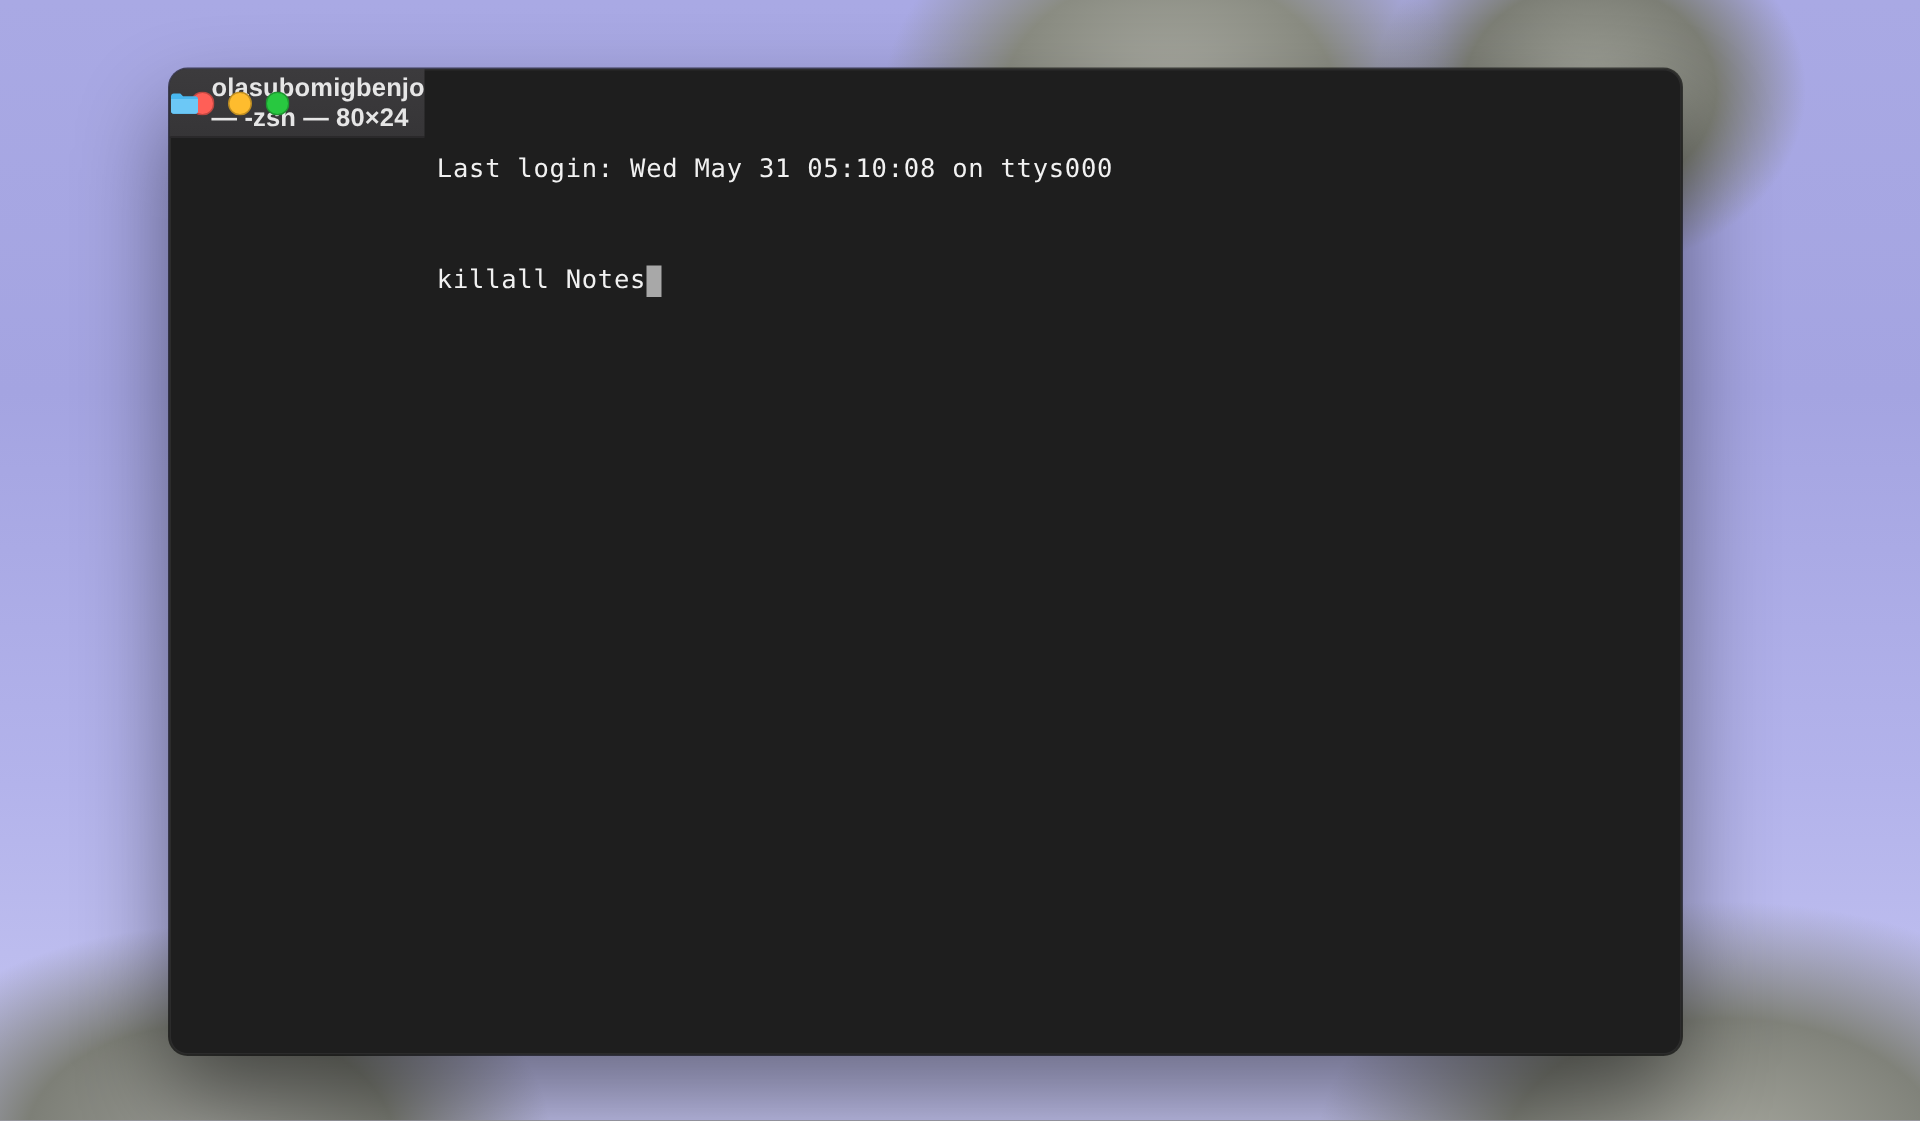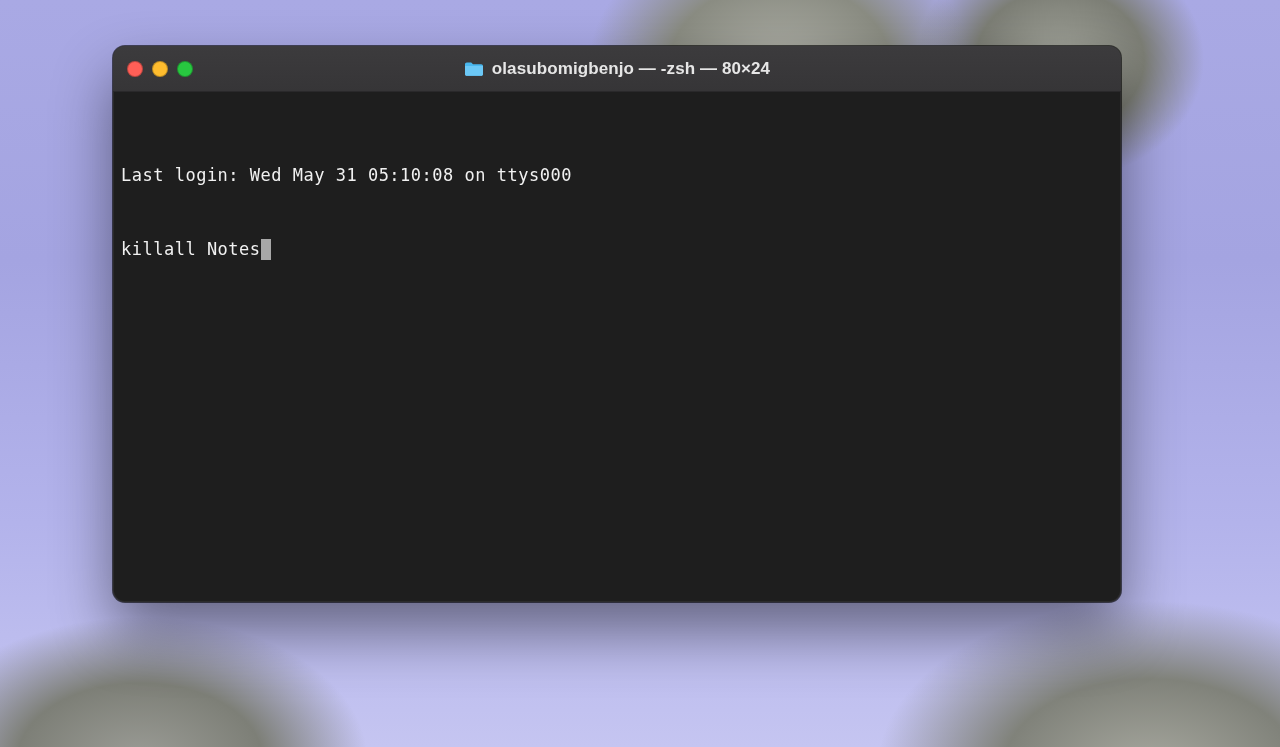--- a/index.html
+++ b/index.html
@@ -26,30 +26,29 @@
       radial-gradient(ellipse 240px 200px at 1060px 60px, #a3a59c 0%, #7c7e75 35%, rgba(0,0,0,0) 60%),
       
       linear-gradient(180deg, #a9a9e4 0%, #a4a4e1 35%, #b3b3eb 70%, #c5c5f1 100%);
   }
 
   .terminal-window {
     position: absolute;
     left: 113px;
     top: 46px;
     width: 1008px;
-    height: 556px;
+    height: 657px;
     border-radius: 12px;
     background: #1e1e1e;
     box-shadow:
       0 30px 60px rgba(0,0,0,0.45),
       0 0 0 1px rgba(0,0,0,0.6),
       inset 0 0 0 1px rgba(255,255,255,0.06);
     overflow: hidden;
     display: flex;
-    flex-direction: column;
   }
 
   .title-bar {
     position: relative;
     height: 45px;
     flex: 0 0 45px;
     background: linear-gradient(180deg, #3c3b3d 0%, #363537 100%);
     border-bottom: 1px solid #2a292b;
     display: flex;
     align-items: center;
@@ -96,21 +95,21 @@
     flex: 1;
     padding: 6px 8px;
     font-family: "SF Mono", Menlo, Monaco, Consolas, monospace;
     font-size: 17px;
     line-height: 1.45;
     color: #f1f1f1;
     white-space: pre;
     letter-spacing: 0.5px;
   }
 
-  .line { display: block; margin-top: 16px; }
+  .line { display: block; }
   .prompt-line { display: flex; align-items: center; }
   .prompt-line span { white-space: pre; }
 
   .cursor-block {
     display: inline-block;
     width: 10px;
     height: 21px;
     background: #a8a8a8;
     margin-left: 0;
     vertical-align: text-bottom;

